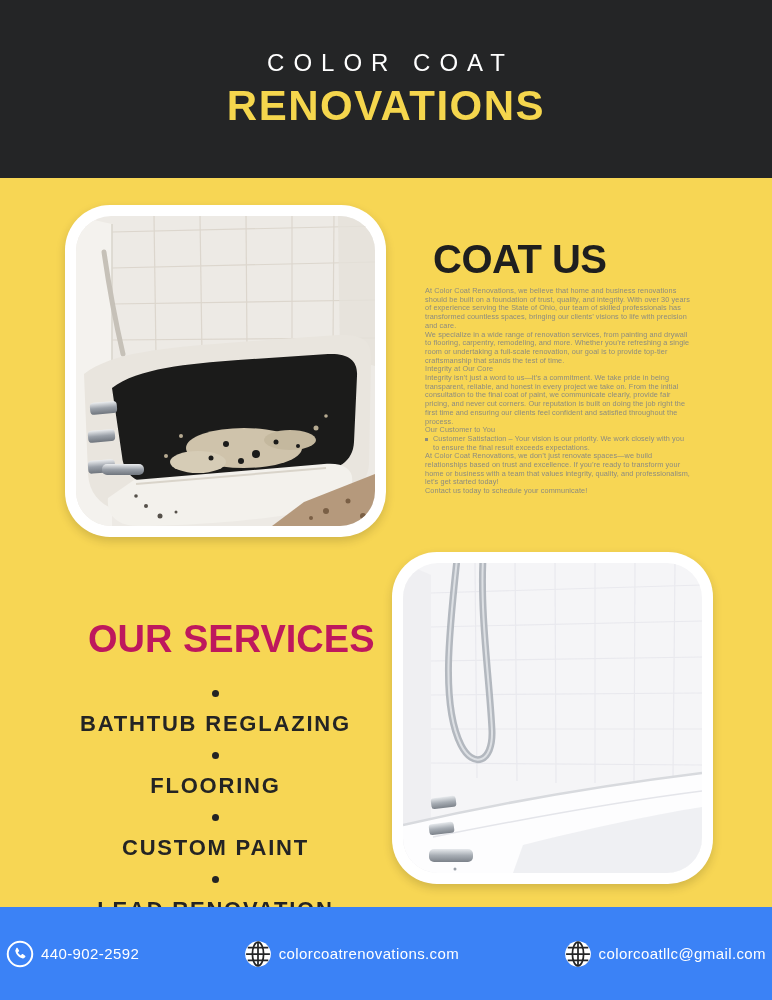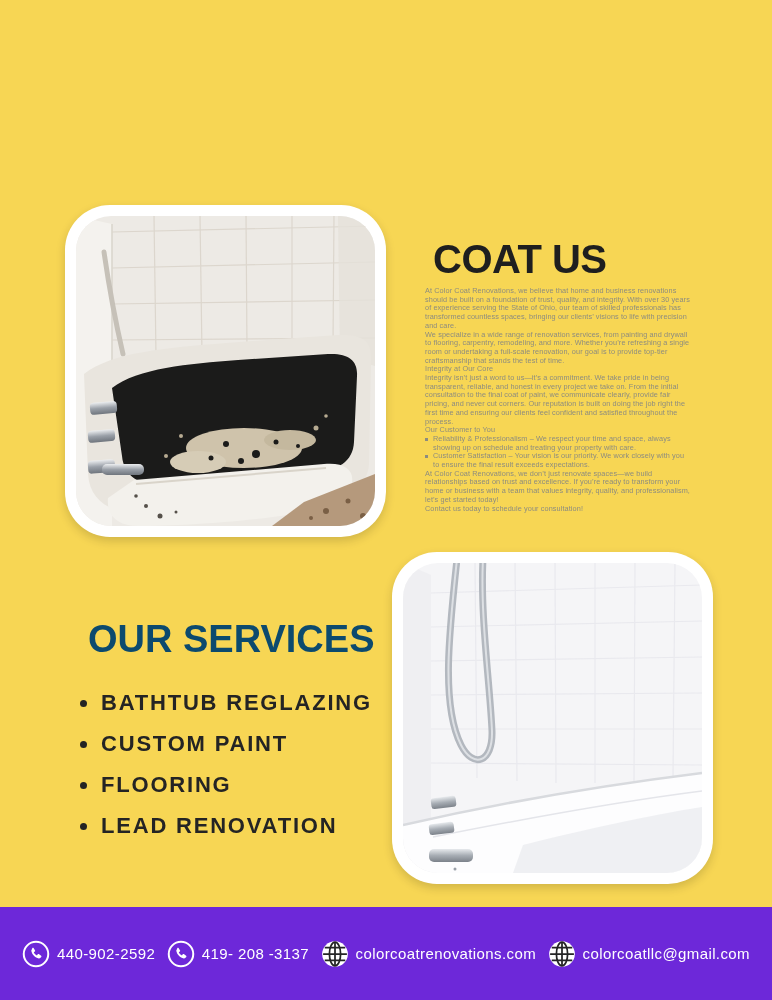--- a/index.html
+++ b/index.html
@@ -84,72 +84,77 @@
     background: #8D8C7F;
   }
 
   
   .services-title {
     position: absolute;
     left: 88px; top: 618px;
     font-size: 38px;
     font-weight: 900;
     letter-spacing: 0px;
-    color: #0c4a6e;
+    color: #be185d;
   }
   .services-list {
     position: absolute;
     left: 80px; top: 690px;
     list-style: none;
   }
   .services-list li {
     display: flex;
     align-items: center;
     gap: 14px;
     font-size: 22px;
     font-weight: 800;
     letter-spacing: 1.8px;
     color: #242424;
     margin-bottom: 15px;
+    flex-direction: column;
   }
   .svc-dot {
     width: 7px; height: 7px;
     border-radius: 50%;
     background: #242424;
     flex: 0 0 auto;
   }
 
   
   .footer {
     position: absolute;
     left: 0; bottom: 0;
     width: 100%;
     height: 93px;
-    background: #6d28d9;
+    background: #3b82f6;
     display: flex;
     align-items: center;
     justify-content: space-between;
-    padding: 0 22px;
+    padding: 0 6px;
   }
   .contact-item {
     display: flex;
     align-items: center;
     gap: 7px;
     color: #ffffff;
     font-size: 15px;
     letter-spacing: 0.4px;
     white-space: nowrap;
   }
   .contact-item svg { flex: 0 0 auto; }
 </style>
 </head>
 <body>
 
 <div class="flyer">
 
+  <div class="header">
+    <div class="brand-line1">COLOR COAT</div>
+    <div class="brand-line2">RENOVATIONS</div>
+  </div>
 
   <div class="photo-card photo-before">
     <svg width="299" height="310" viewBox="0 0 299 310" preserveAspectRatio="none">
       <defs>
         <linearGradient id="chrome1" x1="0" y1="0" x2="0" y2="1">
           <stop offset="0" stop-color="#eceef0"></stop>
           <stop offset="0.5" stop-color="#9aa0a8"></stop>
           <stop offset="1" stop-color="#6f757d"></stop>
         </linearGradient>
       </defs>
@@ -218,39 +223,38 @@
     </svg>
   </div>
 
   <h1 class="about-title">COAT US</h1>
   <div class="about-body">
     <p>At Color Coat Renovations, we believe that home and business renovations should be built on a foundation of trust, quality, and integrity. With over 30 years of experience serving the State of Ohio, our team of skilled professionals has transformed countless spaces, bringing our clients’ visions to life with precision and care.</p>
     <p>We specialize in a wide range of renovation services, from painting and drywall to flooring, carpentry, remodeling, and more. Whether you’re refreshing a single room or undertaking a full-scale renovation, our goal is to provide top-tier craftsmanship that stands the test of time.</p>
     <p>Integrity at Our Core</p>
     <p>Integrity isn’t just a word to us—it’s a commitment. We take pride in being transparent, reliable, and honest in every project we take on. From the initial consultation to the final coat of paint, we communicate clearly, provide fair pricing, and never cut corners. Our reputation is built on doing the job right the first time and ensuring our clients feel confident and satisfied throughout the process.</p>
     <p>Our Customer to You</p>
-    <p class="about-bullet">Reliability &amp; Professionalism – We respect your time and space, always showing up on schedule and treating your property with care.</p>
     <p class="about-bullet">Customer Satisfaction – Your vision is our priority. We work closely with you to ensure the final result exceeds expectations.</p>
     <p>At Color Coat Renovations, we don’t just renovate spaces—we build relationships based on trust and excellence. If you’re ready to transform your home or business with a team that values integrity, quality, and professionalism, let’s get started today!</p>
-    <p>Contact us today to schedule your consultation!</p>
+    <p>Contact us today to schedule your communicate!</p>
   </div>
 
   <h2 class="services-title">OUR SERVICES</h2>
   <ul class="services-list">
     <li>
       <span class="svc-dot"></span>
       <span>BATHTUB REGLAZING</span>
     </li>
     <li>
       <span class="svc-dot"></span>
-      <span>CUSTOM PAINT</span>
+      <span>FLOORING</span>
     </li>
     <li>
       <span class="svc-dot"></span>
-      <span>FLOORING</span>
+      <span>CUSTOM PAINT</span>
     </li>
     <li>
       <span class="svc-dot"></span>
       <span>LEAD RENOVATION</span>
     </li>
   </ul>
 
   <div class="photo-card photo-after">
     <svg width="299" height="310" viewBox="0 0 299 310" preserveAspectRatio="none">
       <defs>
@@ -293,27 +297,20 @@
     </svg>
   </div>
 
   <div class="footer">
     <div class="contact-item">
       <svg width="28" height="28" viewBox="0 0 24 24">
         <circle cx="12" cy="12" r="10.5" fill="none" stroke="#ffffff" stroke-width="1.7"></circle>
         <path d="M8.9 6.8c.3-.3.8-.3 1 .1l1.3 2c.2.3.1.7-.2.9l-.9.7c.5 1.2 1.5 2.2 2.7 2.7l.7-.9c.2-.3.6-.4.9-.2l2 1.3c.4.3.4.8.1 1.1l-.9.9c-.3.3-.8.5-1.2.4-3.2-.7-5.7-3.2-6.4-6.4-.1-.4 0-.9.4-1.2z" fill="#ffffff"></path>
       </svg>
       <span>440-902-2592</span>
-    </div>
-    <div class="contact-item">
-      <svg width="28" height="28" viewBox="0 0 24 24">
-        <circle cx="12" cy="12" r="10.5" fill="none" stroke="#ffffff" stroke-width="1.7"></circle>
-        <path d="M8.9 6.8c.3-.3.8-.3 1 .1l1.3 2c.2.3.1.7-.2.9l-.9.7c.5 1.2 1.5 2.2 2.7 2.7l.7-.9c.2-.3.6-.4.9-.2l2 1.3c.4.3.4.8.1 1.1l-.9.9c-.3.3-.8.5-1.2.4-3.2-.7-5.7-3.2-6.4-6.4-.1-.4 0-.9.4-1.2z" fill="#ffffff"></path>
-      </svg>
-      <span>419- 208 -3137</span>
     </div>
     <div class="contact-item">
       <svg width="28" height="28" viewBox="0 0 24 24">
         <circle cx="12" cy="12" r="11" fill="#ffffff"></circle>
         <g stroke="#242526" stroke-width="1.5" fill="none">
           <ellipse cx="12" cy="12" rx="4.8" ry="10.2"></ellipse>
           <path d="M12 1.8v20.4M1.8 12h20.4M3.2 6.6h17.6M3.2 17.4h17.6"></path>
         </g>
       </svg>
       <span>colorcoatrenovations.com</span>

